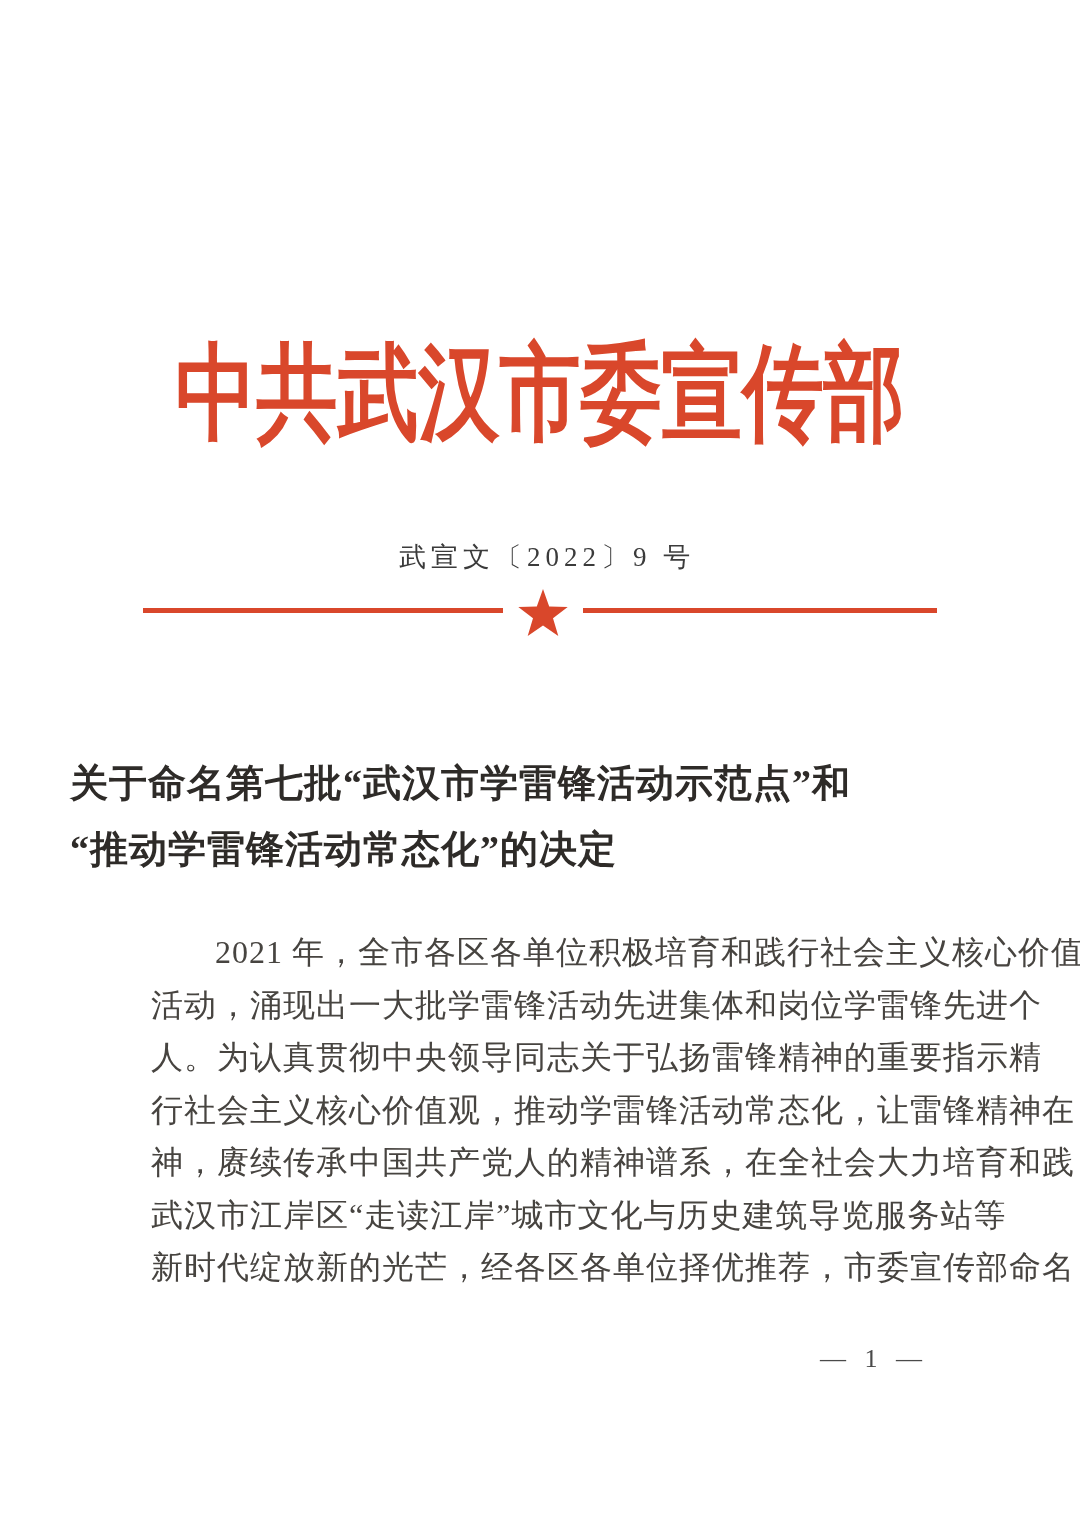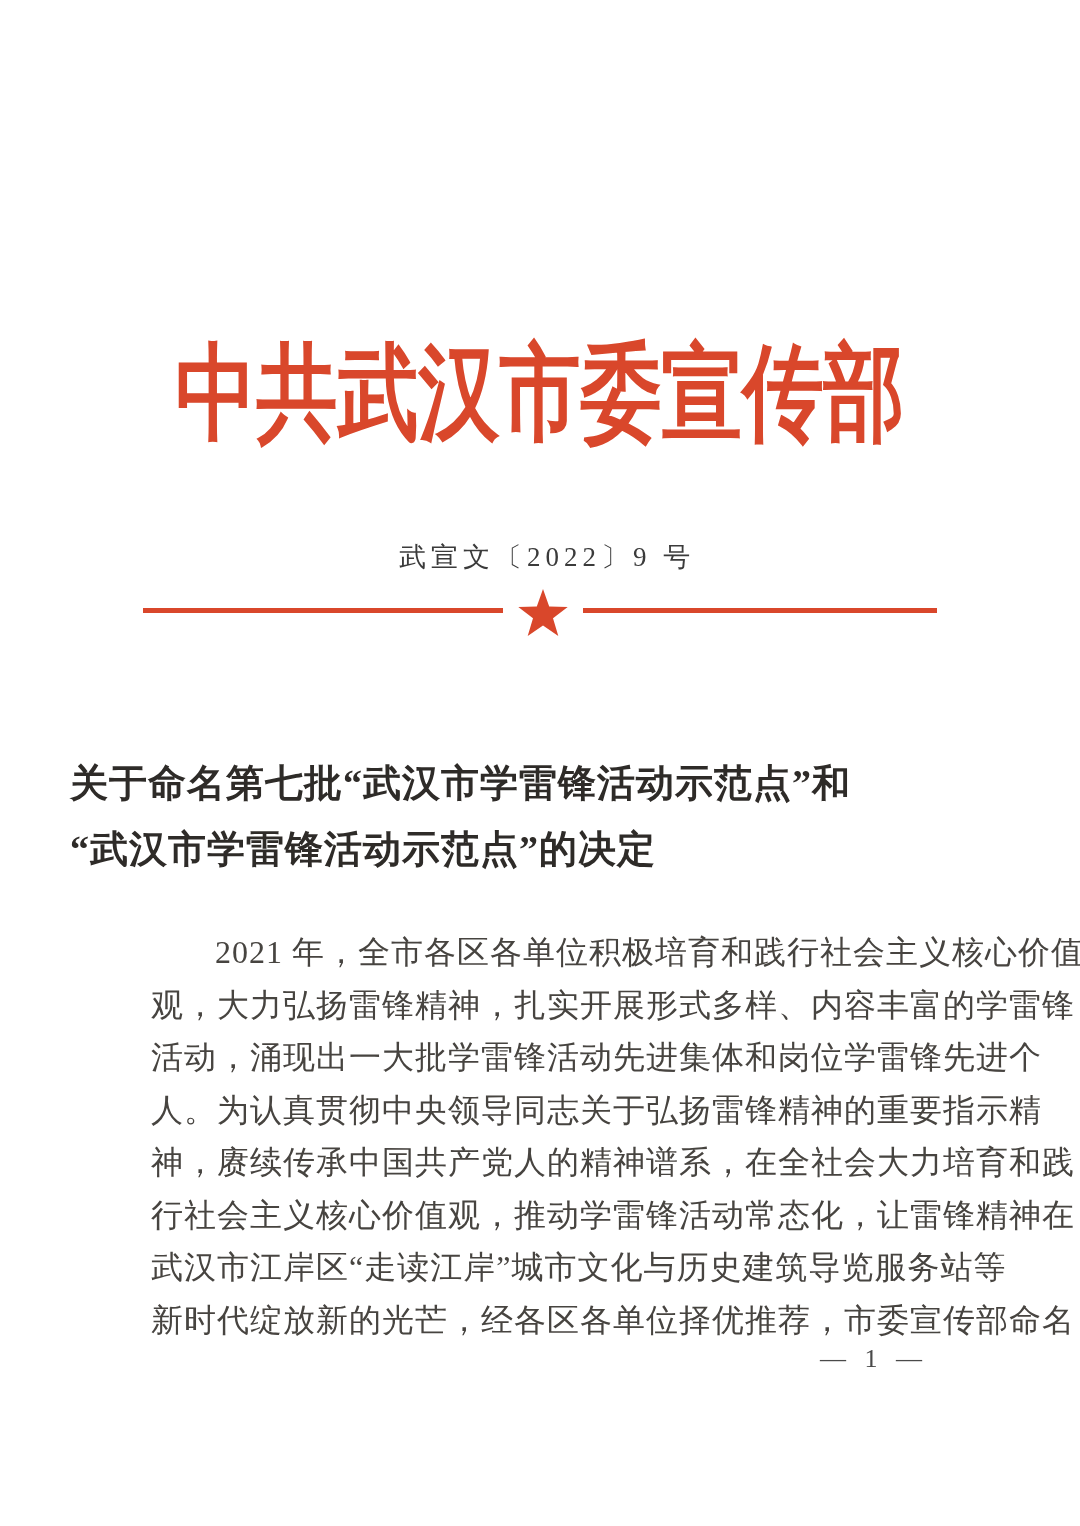--- a/index.html
+++ b/index.html
@@ -136,29 +136,28 @@
     <div class="star">
       <svg viewBox="0 0 50 54" xmlns="http://www.w3.org/2000/svg">
         <polygon points="25,1 31.2,18.5 49.7,19 35,30.2 40.3,48 25,37.5 9.7,48 15,30.2 0.3,19 18.8,18.5"></polygon>
       </svg>
     </div>
     <div class="seg seg-right"></div>
   </div>
 
   <div class="doc-title">
     <div>关于命名第七批“武汉市学雷锋活动示范点”和</div>
-    <div>“武汉市学雷锋活动示范点”的决定</div>
+    <div>“推动学雷锋活动常态化”的决定</div>
   </div>
 
   <div class="body-text">
     <div class="body-line indent">2021 年，全市各区各单位积极培育和践行社会主义核心价值</div>
-    <div class="body-line">观，大力弘扬雷锋精神，扎实开展形式多样、内容丰富的学雷锋</div>
     <div class="body-line">活动，涌现出一大批学雷锋活动先进集体和岗位学雷锋先进个</div>
     <div class="body-line">人。为认真贯彻中央领导同志关于弘扬雷锋精神的重要指示精</div>
+    <div class="body-line">行社会主义核心价值观，推动学雷锋活动常态化，让雷锋精神在</div>
     <div class="body-line">神，赓续传承中国共产党人的精神谱系，在全社会大力培育和践</div>
-    <div class="body-line">行社会主义核心价值观，推动学雷锋活动常态化，让雷锋精神在</div>
     <div class="body-line">武汉市江岸区“走读江岸”城市文化与历史建筑导览服务站等</div>
     <div class="body-line">新时代绽放新的光芒，经各区各单位择优推荐，市委宣传部命名</div>
   </div>
 
   <div class="page-number">— 1 —</div>
 
 </div>
 
 </body></html>

